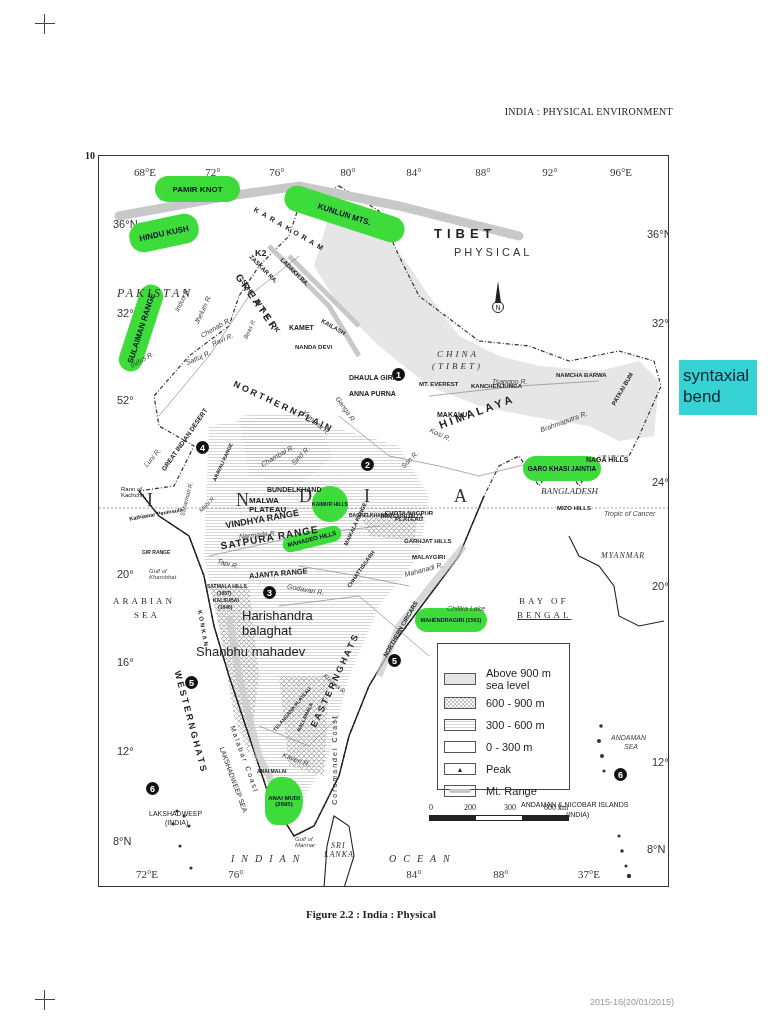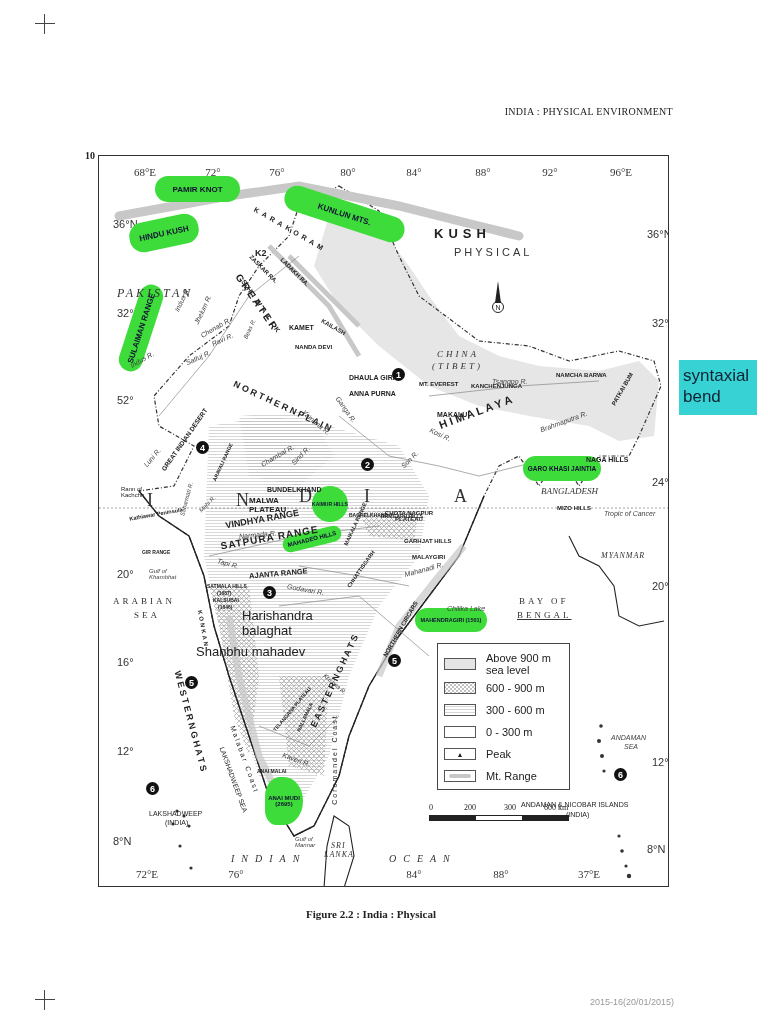--- a/index.html
+++ b/index.html
@@ -16,21 +16,21 @@
   .lbl { position:absolute; font-size:7px; font-weight:bold; color:#222; white-space:nowrap; }
   .lbl-it { position:absolute; font-family:"Liberation Serif", serif; font-style:italic; font-size:9px; letter-spacing:3px; color:#333; white-space:nowrap; }
   .lbl-river { position:absolute; font-size:7px; font-style:italic; color:#444; white-space:nowrap; }
   .lbl-big { position:absolute; font-size:11px; font-weight:bold; letter-spacing:6px; color:#333; white-space:nowrap; }
   .hl { position:absolute; background:#3ddc3a; border-radius:14px; display:flex; align-items:center; justify-content:center; font-size:8px; font-weight:bold; color:#113; white-space:nowrap; }
   .circle-num { position:absolute; width:13px; height:13px; border-radius:50%; background:#111; color:#fff; font-size:9px; font-weight:bold; display:flex; align-items:center; justify-content:center; }
   .title-main { position:absolute; left:335px; top:70px; font-size:13px; font-weight:bold; letter-spacing:5px; color:#222; }
   .title-sub { position:absolute; left:355px; top:90px; font-size:11px; letter-spacing:3px; color:#333; }
   .handwritten { position:absolute; font-size:13px; color:#222; white-space:nowrap; }
   .legend { position:absolute; left:338px; top:487px; width:131px; height:145px; border:1px solid #444; background:#fff; }
-  .legend-row { position:absolute; left:6px; display:flex; align-items:center; }
+  .legend-row { position:absolute; left:6px; display:flex; align-items:center;margin-top:15px; }
   .legend-swatch { width:32px; height:12px; border:1px solid #555; margin-right:10px; box-sizing:border-box; }
   .legend-text { font-size:11px; color:#222; line-height:12px; }
   .scale { position:absolute; left:330px; top:647px; width:140px; }
   .scale-labels { position:relative; height:12px; font-family:"Liberation Serif", serif; font-size:8px; }
   .scale-labels span { position:absolute; }
   .scale-bar { display:flex; height:4px; border:1px solid #222; }
   .caption { position:absolute; left:306px; top:908px; font-family:"Liberation Serif", serif; font-size:11px; font-weight:bold; color:#222; }
   .footer-date { position:absolute; left:590px; top:997px; font-size:9px; color:#999; }
   .annotation { position:absolute; left:679px; top:360px; width:78px; height:55px; background:#36d2d4; font-size:17px; line-height:21px; color:#123; padding:5px 4px; box-sizing:border-box; }
 </style>
@@ -129,21 +129,21 @@
   <span class="tick-left" style="left:10px;top:595px;">12°</span>
   <span class="tick-left" style="left:6px;top:685px;">8°N</span>
 
   <span class="tick-right" style="left:540px;top:78px;">36°N</span>
   <span class="tick-right" style="left:545px;top:167px;">32°</span>
   <span class="tick-right" style="left:545px;top:326px;">24°</span>
   <span class="tick-right" style="left:545px;top:430px;">20°</span>
   <span class="tick-right" style="left:545px;top:606px;">12°</span>
   <span class="tick-right" style="left:540px;top:693px;">8°N</span>
 
-  <div class="title-main">KUSH</div>
+  <div class="title-main">TIBET</div>
   <div class="title-sub">PHYSICAL</div>
   <svg style="position:absolute;left:391px;top:125px;" width="16" height="34" viewBox="0 0 16 34">
     <path d="M8 0 L11 22 L5 22 Z" fill="#222"></path>
     <circle cx="8" cy="26" r="5.5" fill="none" stroke="#222" stroke-width="1"></circle>
     <text x="8" y="29" font-size="7" text-anchor="middle" fill="#222">N</text>
   </svg>
 
   <div class="hl" style="left:56px;top:20px;width:85px;height:26px;">PAMIR KNOT</div>
   <div class="hl" style="left:183px;top:45px;width:125px;height:26px;transform:rotate(18deg);">KUNLUN MTS.</div>
   <div class="hl" style="left:30px;top:62px;width:70px;height:30px;transform:rotate(-12deg);">HINDU KUSH</div>

